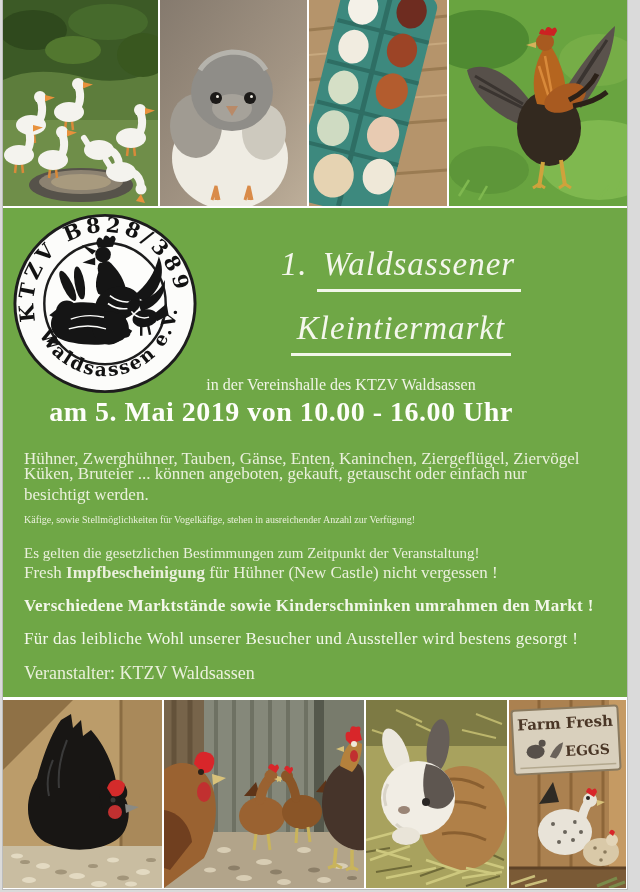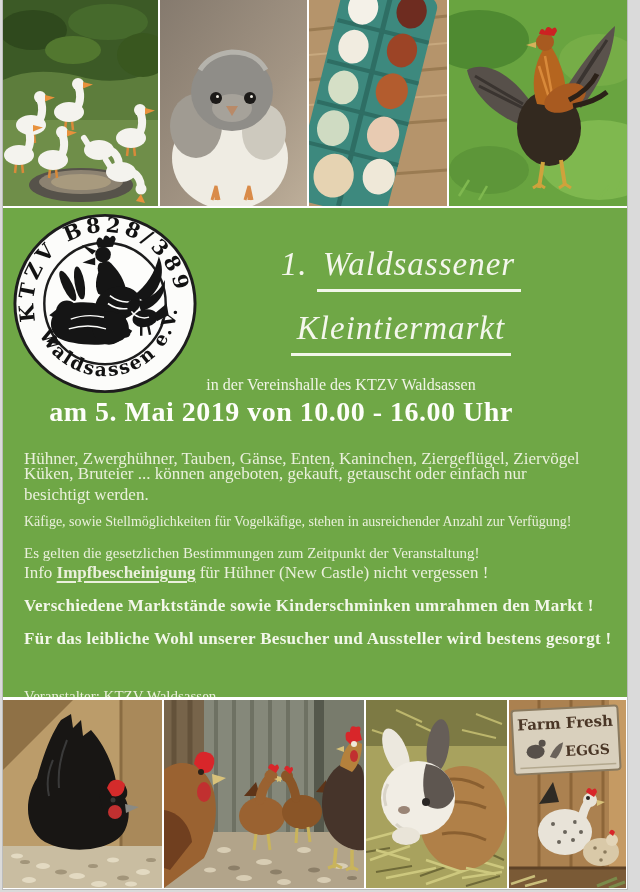--- a/index.html
+++ b/index.html
@@ -38,27 +38,27 @@
     position:absolute;top:168px;left:0;width:624px;text-align:center;
     font-size:16px;color:#f0f4e6;transform:translateX(26px);white-space:nowrap;
   }
   .dateline{
     position:absolute;top:188px;left:0;width:556px;text-align:center;
     font-size:28px;font-weight:bold;color:#fdfef9;white-space:nowrap;letter-spacing:.5px;
   }
   .bodyline{position:absolute;left:21px;white-space:nowrap;color:#eaf0dc;}
   .p1{font-size:17px;line-height:21px;}
   .p1-l1{top:240px;} .p1-l2{top:255px;} .p1-l3{top:276px;}
-  .p2{top:306px;font-size:14px;}
+  .p2{top:306px;font-size:10px;}
   .p3a{top:337px;font-size:15px;}
   .p3b{top:355px;font-size:17px;}
-  .p3b .imp{font-weight:bold;text-decoration:underline;text-underline-offset:3px;text-decoration-thickness:2px;}
+  .p3b .imp{font-weight:bold;text-underline-offset:3px;text-decoration-thickness:2px;}
   .b1{top:388px;font-size:17px;font-weight:bold;letter-spacing:.3px;color:#f3f7ea;}
-  .b2{top:421px;font-size:17px;font-weight:bold;letter-spacing:.3px;color:#f3f7ea;}
-  .footer-org{top:480px;font-size:15px;}
+  .b2{top:421px;font-size:17px;font-weight:normal;letter-spacing:.3px;color:#f3f7ea;}
+  .footer-org{top:455px;font-size:18px;}
   .footer-info{top:456px;left:295px;font-size:17px;}
 
   svg text{font-family:"DejaVu Serif", serif;}
   .arc-text{font-size:21px;font-weight:bold;fill:#121212;letter-spacing:4px;}
   .arc-text-b{font-size:19px;font-weight:bold;fill:#121212;letter-spacing:2px;}
   .sign-txt{font-weight:bold;fill:#4a3626;}
 </style>
 </head>
 <body>
 
@@ -235,21 +235,21 @@
       <div class="subtitle">in der Vereinshalle des KTZV Waldsassen</div>
       <div class="dateline">am 5. Mai 2019 von 10.00 - 16.00 Uhr</div>
 
       <div class="bodyline p1 p1-l1">Hühner, Zwerghühner, Tauben, Gänse, Enten, Kaninchen, Ziergeflügel, Ziervögel</div>
       <div class="bodyline p1 p1-l2">Küken, Bruteier ... können angeboten, gekauft, getauscht oder einfach nur</div>
       <div class="bodyline p1 p1-l3">besichtigt werden.</div>
 
       <div class="bodyline p2">Käfige, sowie Stellmöglichkeiten für Vogelkäfige, stehen in ausreichender Anzahl zur Verfügung!</div>
 
       <div class="bodyline p3a">Es gelten die gesetzlichen Bestimmungen zum Zeitpunkt der Veranstaltung!</div>
-      <div class="bodyline p3b"><span>Info </span><span class="imp">Impfbescheinigung</span><span> für Hühner (New Castle) nicht vergessen !</span></div>
+      <div class="bodyline p3b"><span>Fresh </span><span class="imp">Impfbescheinigung</span><span> für Hühner (New Castle) nicht vergessen !</span></div>
 
       <div class="bodyline b1">Verschiedene Marktstände sowie Kinderschminken umrahmen den Markt !</div>
       <div class="bodyline b2">Für das leibliche Wohl unserer Besucher und Aussteller wird bestens gesorgt !</div>
 
       <div class="bodyline footer-org">Veranstalter: KTZV Waldsassen</div>
     </div>
 
     <div class="photo-row row-bottom">
 
       <div class="photo" style="width:159px">

